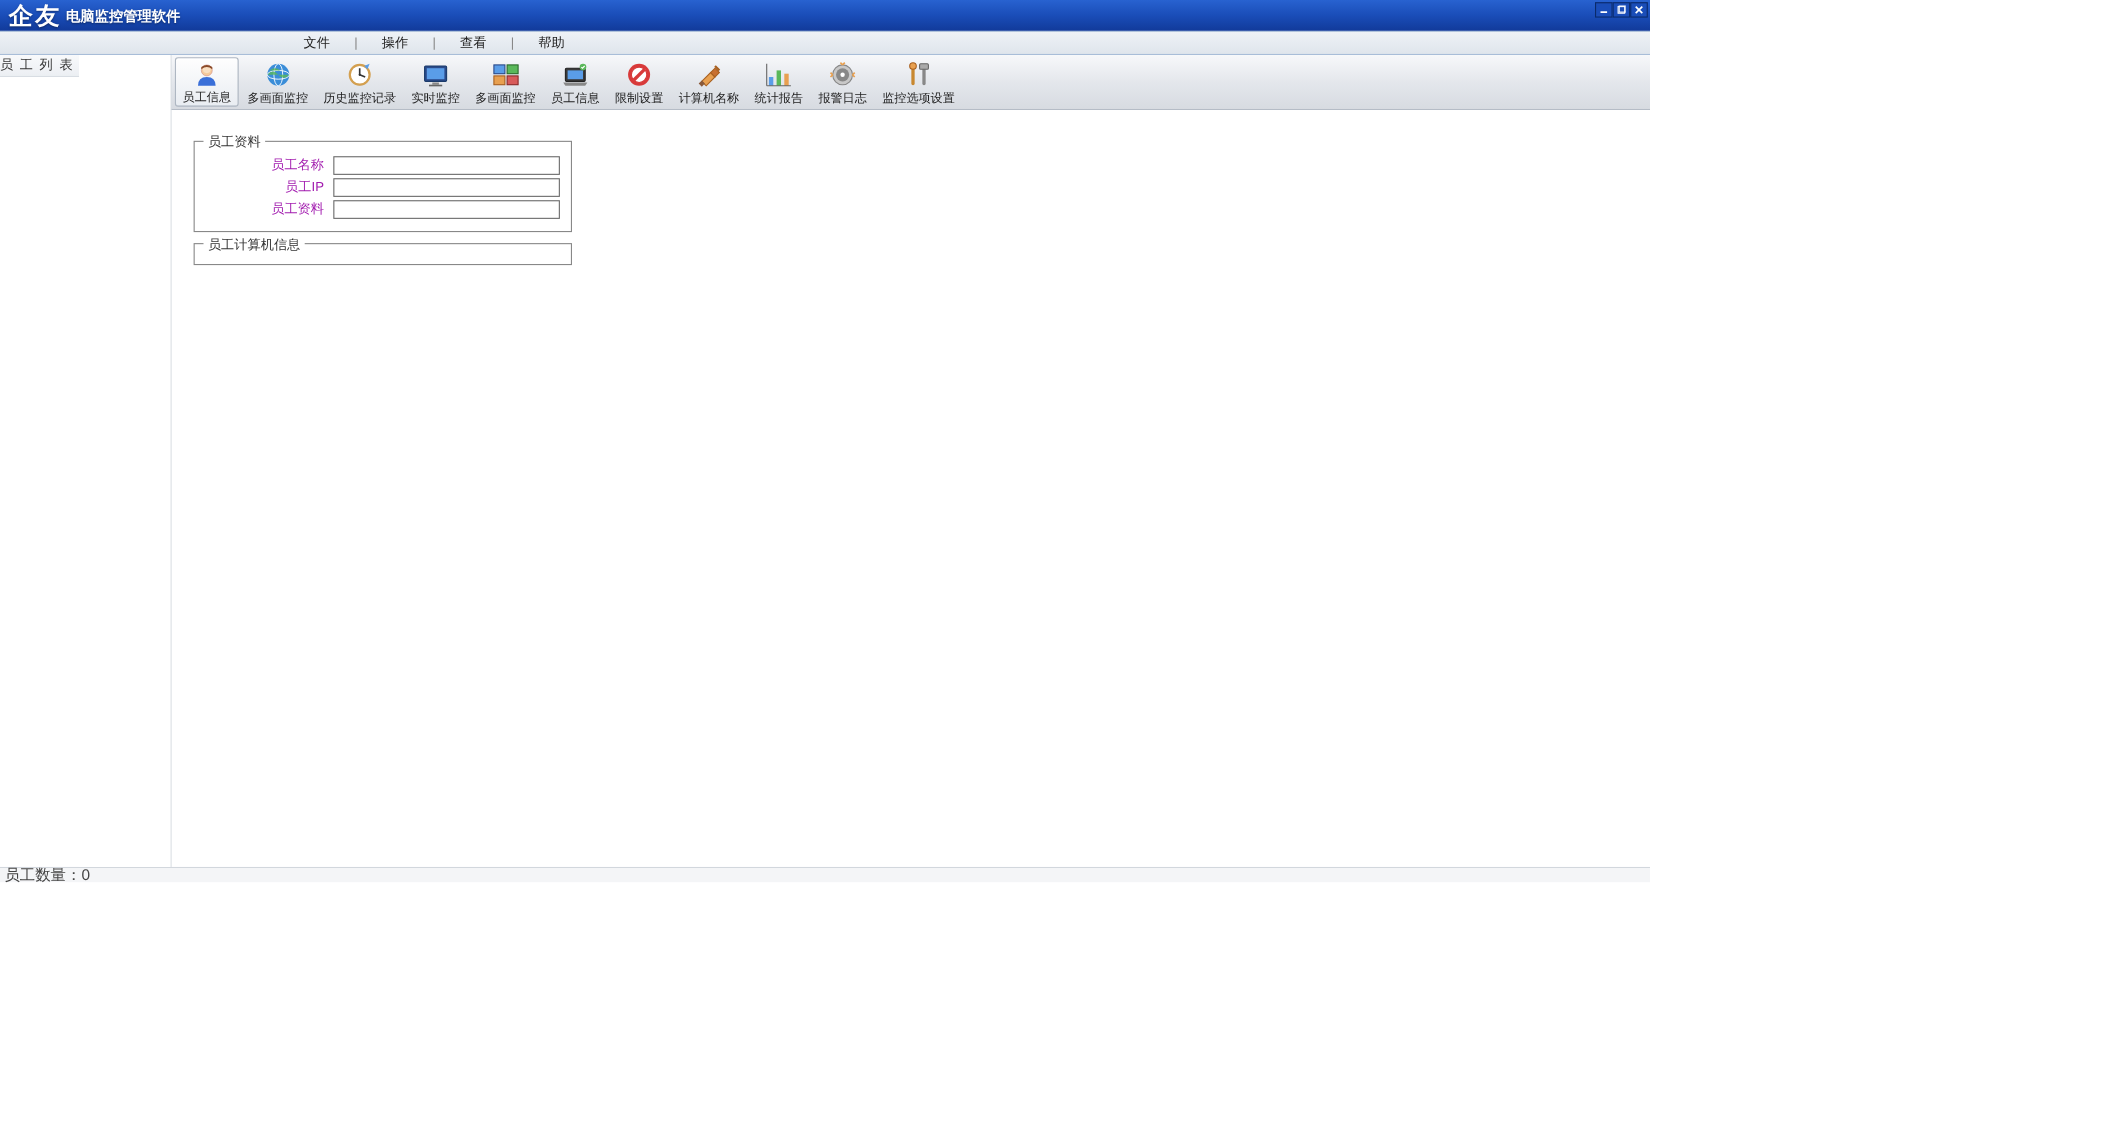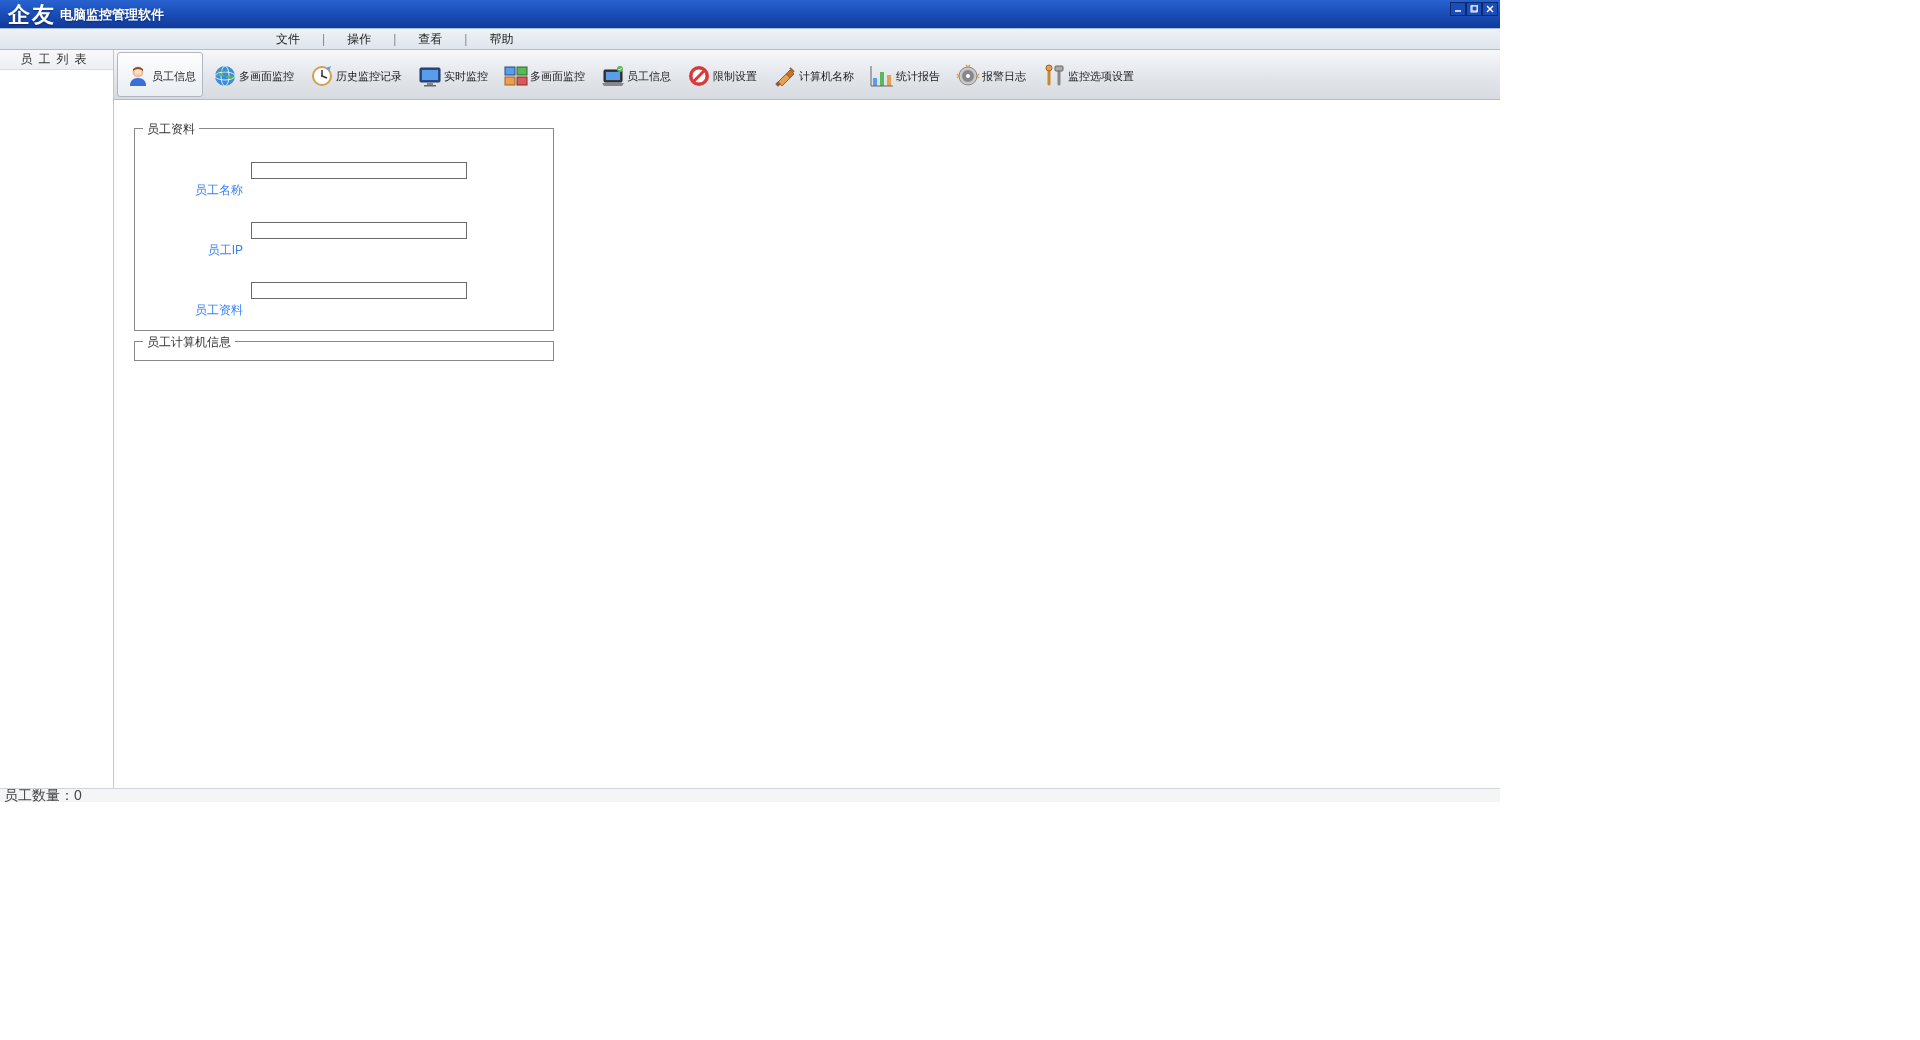--- a/index.html
+++ b/index.html
@@ -11,38 +11,38 @@
 .logo-sub { font-size: 13px; margin-left: 4px; text-shadow: 0 1px 2px rgba(0,0,0,0.4); font-weight: bold; }
 .win-controls { position: absolute; right: 2px; top: 2px; display: flex; gap: 0; }
 .win-btn { width: 16px; height: 14px; background: #1a4db8; border: 1px solid #0a2a6a; display: flex; align-items: center; justify-content: center; cursor: pointer; color: #fff; font-size: 10px; line-height: 1; }
 
 .menubar { height: 22px; background: linear-gradient(to bottom, #eef2f6 0%, #dfe5ec 100%); border-top: 1px solid #a8bdd8; border-bottom: 1px solid #a8bdd8; display: flex; align-items: center; padding-left: 260px; }
 .menu-item { padding: 4px 16px; cursor: pointer; color: #222; }
 .menu-sep { color: #888; padding: 0 6px; }
 
 .body-row { display: flex; height: calc(100% - 38px - 22px - 14px); }
 
-.sidebar { width: 114px; background: #fff; border-right: 1px solid #bfc7d0; display: flex; flex-direction: column; }
+.sidebar { width: 156px; background: #fff; border-right: 1px solid #bfc7d0; display: flex; flex-direction: row; }
 .sidebar-header { height: 20px; display: flex; align-items: center; justify-content: center; font-size: 12px; letter-spacing: 6px; color: #333; border-bottom: 1px solid #d8dde3; background: linear-gradient(to bottom,#f8f9fb,#eceff3); }
 .sidebar-body { flex: 1; background: #fff; }
 
 .main { flex: 1; display: flex; flex-direction: column; }
 
 .toolbar { height: 50px; background: linear-gradient(to bottom, #f7f8fa 0%, #e4e7ec 50%, #d7dbe1 100%); border-bottom: 1px solid #b5bcc6; display: flex; align-items: stretch; padding: 0 2px; }
-.tb-btn { display: flex; flex-direction: row; align-items: center; justify-content: center; padding: 2px 6px 0 6px; margin: 2px 1px; border-radius: 3px; cursor: pointer; min-width: 50px; }
+.tb-btn { display: flex; flex-direction: column; align-items: center; justify-content: center; padding: 2px 6px 0 6px; margin: 2px 1px; border-radius: 3px; cursor: pointer; min-width: 50px; }
 .tb-btn.active { background: linear-gradient(to bottom,#fefefe,#e9edf2); border: 1px solid #aeb7c2; box-shadow: inset 0 1px 0 #fff; }
 .tb-icon { width: 28px; height: 26px; display: flex; align-items: center; justify-content: center; }
 .tb-label { font-size: 11px; color: #222; margin-top: 1px; white-space: nowrap; }
 
 .content { flex: 1; background: #fff; padding: 28px 0 0 20px; overflow: auto; }
 
-.fieldset { border: 1px solid #888; width: 420px; position: relative; margin-bottom: 10px; padding: 10px 10px 8px 10px; }
+.fieldset { border: 1px solid #888; width: 344px; position: relative; margin-bottom: 10px; padding: 10px 10px 8px 24px; }
 .fieldset-legend { position: absolute; top: -8px; left: 8px; background: #fff; padding: 0 4px; font-size: 12px; color: #333; }
 .form-row { display: flex; align-items: center; margin: 3px 0; }
-.form-label { width: 106px; text-align: right; padding-right: 8px; font-size: 12px; color: #3b82f6; margin-top: 40px; }
+.form-label { width: 106px; text-align: right; padding-right: 8px; font-size: 12px; color: #a21caf; }
 .form-input { width: 216px; height: 17px; border: 1px solid #6a6a6a; background: #fff; font-size: 12px; padding: 0 2px; }
 
 .statusbar { height: 14px; background: #f4f5f7; border-top: 1px solid #cfd4da; font-size: 14px; color: #444; padding-left: 4px; line-height: 13px; }
 </style>
 </head>
 <body>
 
 <div class="titlebar">
   <div class="logo-wrap">
     <span class="logo-text">企友</span>

